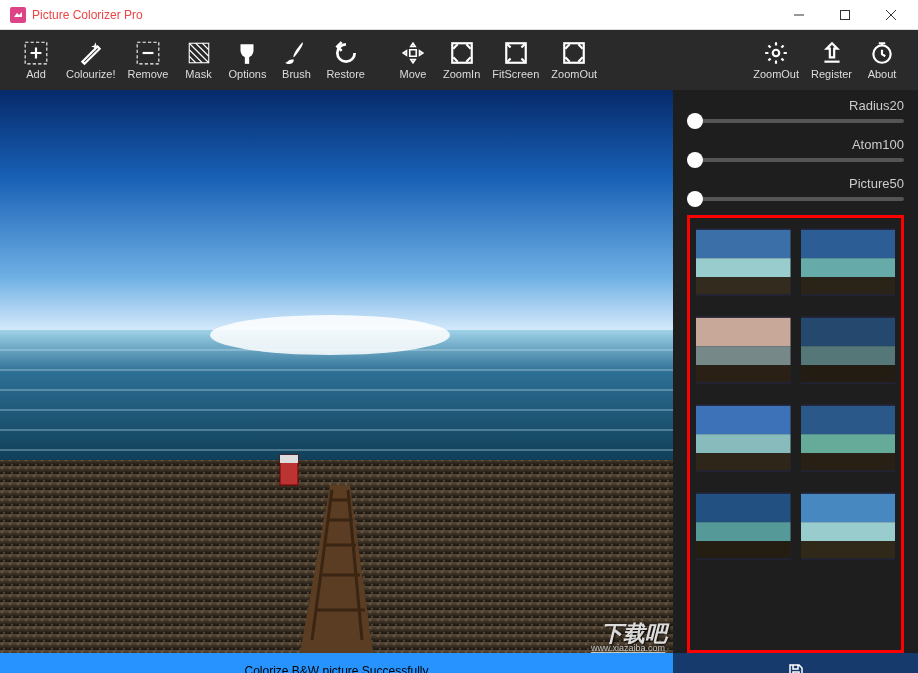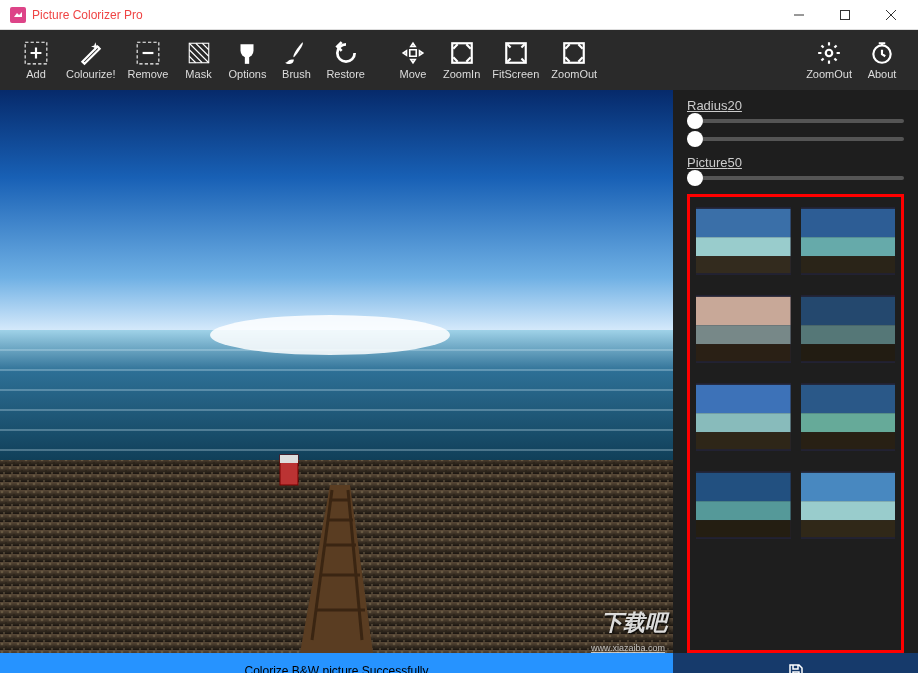--- a/index.html
+++ b/index.html
@@ -16,34 +16,34 @@
 .tool-btn svg { width: 26px; height: 26px; margin-bottom: 2px; }
 .tool-sep { width: 18px; }
 .spacer { flex: 1; }
 
 .content { display: flex; height: calc(100% - 30px - 60px - 20px); }
 .canvas { flex: 1; position: relative; overflow: hidden; background: #000; }
 .canvas-svg { width: 100%; height: 100%; display: block; }
 
 .side { width: 245px; background: #1e1e1e; display: flex; flex-direction: column; padding: 8px 14px 0; }
 .slider-group { margin-bottom: 14px; }
-.slider-row { display: flex; justify-content: flex-start; color: #ccc; font-size: 13px; margin-bottom: 6px; text-decoration: underline; }
+.slider-row { display: flex; justify-content: flex-end; color: #ccc; font-size: 13px; margin-bottom: 6px; }
 .slider-track { position: relative; height: 4px; background: #555; border-radius: 2px; cursor: pointer; }
 .slider-thumb { position: absolute; top: -6px; width: 16px; height: 16px; background: #fff; border-radius: 50%; cursor: pointer; }
 
 .presets { border: 3px solid #ff0000; flex: 1; padding: 10px 6px; display: grid; grid-template-columns: 1fr 1fr; grid-auto-rows: 68px; gap: 20px 10px; overflow: hidden; }
 .preset { background: #223; cursor: pointer; }
 .preset svg { width: 100%; height: 100%; display: block; }
 
 .statusbar { height: 36px; background: #2693ff; display: flex; align-items: center; }
 .status-text { flex: 1; text-align: center; font-size: 12px; color: #000; }
 .save-box { width: 245px; height: 100%; background: #163a6b; display: flex; align-items: center; justify-content: center; cursor: pointer; }
 .save-box svg { width: 16px; height: 16px; }
 
-.watermark { position: absolute; right: 6px; bottom: 15px; color: rgba(255,255,255,0.85); font-size: 22px; font-weight: bold; font-style: italic; text-shadow: 1px 1px 2px #000; pointer-events: none; }
+.watermark { position: absolute; right: 6px; bottom: 4px; color: rgba(255,255,255,0.85); font-size: 22px; font-weight: bold; font-style: italic; text-shadow: 1px 1px 2px #000; pointer-events: none; }
 .watermark-sub { position: absolute; right: 8px; bottom: 0; color: rgba(255,255,255,0.7); font-size: 9px; text-decoration: underline; }
 </style>
 </head>
 <body>
 
 <div class="titlebar">
   <svg class="titlebar-icon" viewBox="0 0 16 16">
     <rect width="16" height="16" fill="#d48" rx="2"></rect>
       <path d="M4 10l3-4 2 2 3-3v5H4z" fill="#fff"></path>
   </svg>
@@ -144,20 +144,27 @@
       </svg>
     <span>ZoomOut</span>
   </div>
   <div class="spacer"></div>
   <div class="tool-btn">
     <svg viewBox="0 0 24 24">
         <circle cx="12" cy="12" r="3" fill="none" stroke="#fff" stroke-width="2"></circle>
         <path d="M12 2v3M12 19v3M2 12h3M19 12h3M5 5l2 2M17 17l2 2M5 19l2-2M17 7l2-2" stroke="#fff" stroke-width="2"></path>
       </svg>
     <span>ZoomOut</span>
+  </div>
+  <div class="tool-btn">
+    <svg viewBox="0 0 24 24">
+        <path d="M12 3l5 5h-3v8h-4V8H7z" fill="none" stroke="#fff" stroke-width="2"></path>
+        <path d="M5 20h14" stroke="#fff" stroke-width="2"></path>
+      </svg>
+    <span>Register</span>
   </div>
   <div class="tool-btn">
     <svg viewBox="0 0 24 24">
         <circle cx="12" cy="13" r="8" fill="none" stroke="#fff" stroke-width="2"></circle>
         <path d="M12 9v4l3 2M9 3h6M12 3v2" stroke="#fff" stroke-width="2"></path>
       </svg>
     <span>About</span>
   </div>
 </div>
 
@@ -221,20 +228,24 @@
     <div class="slider-group">
       <div class="slider-row">
         <span>Radius</span>
         <span>20</span>
       </div>
       <div class="slider-track">
           <div class="slider-thumb" style="left:0"></div>
         </div>
     </div>
     <div class="slider-group">
+      <div class="slider-row">
+        <span>Atom</span>
+        <span>100</span>
+      </div>
       <div class="slider-track">
           <div class="slider-thumb" style="left:0"></div>
         </div>
     </div>
     <div class="slider-group">
       <div class="slider-row">
         <span>Picture</span>
         <span>50</span>
       </div>
       <div class="slider-track">

